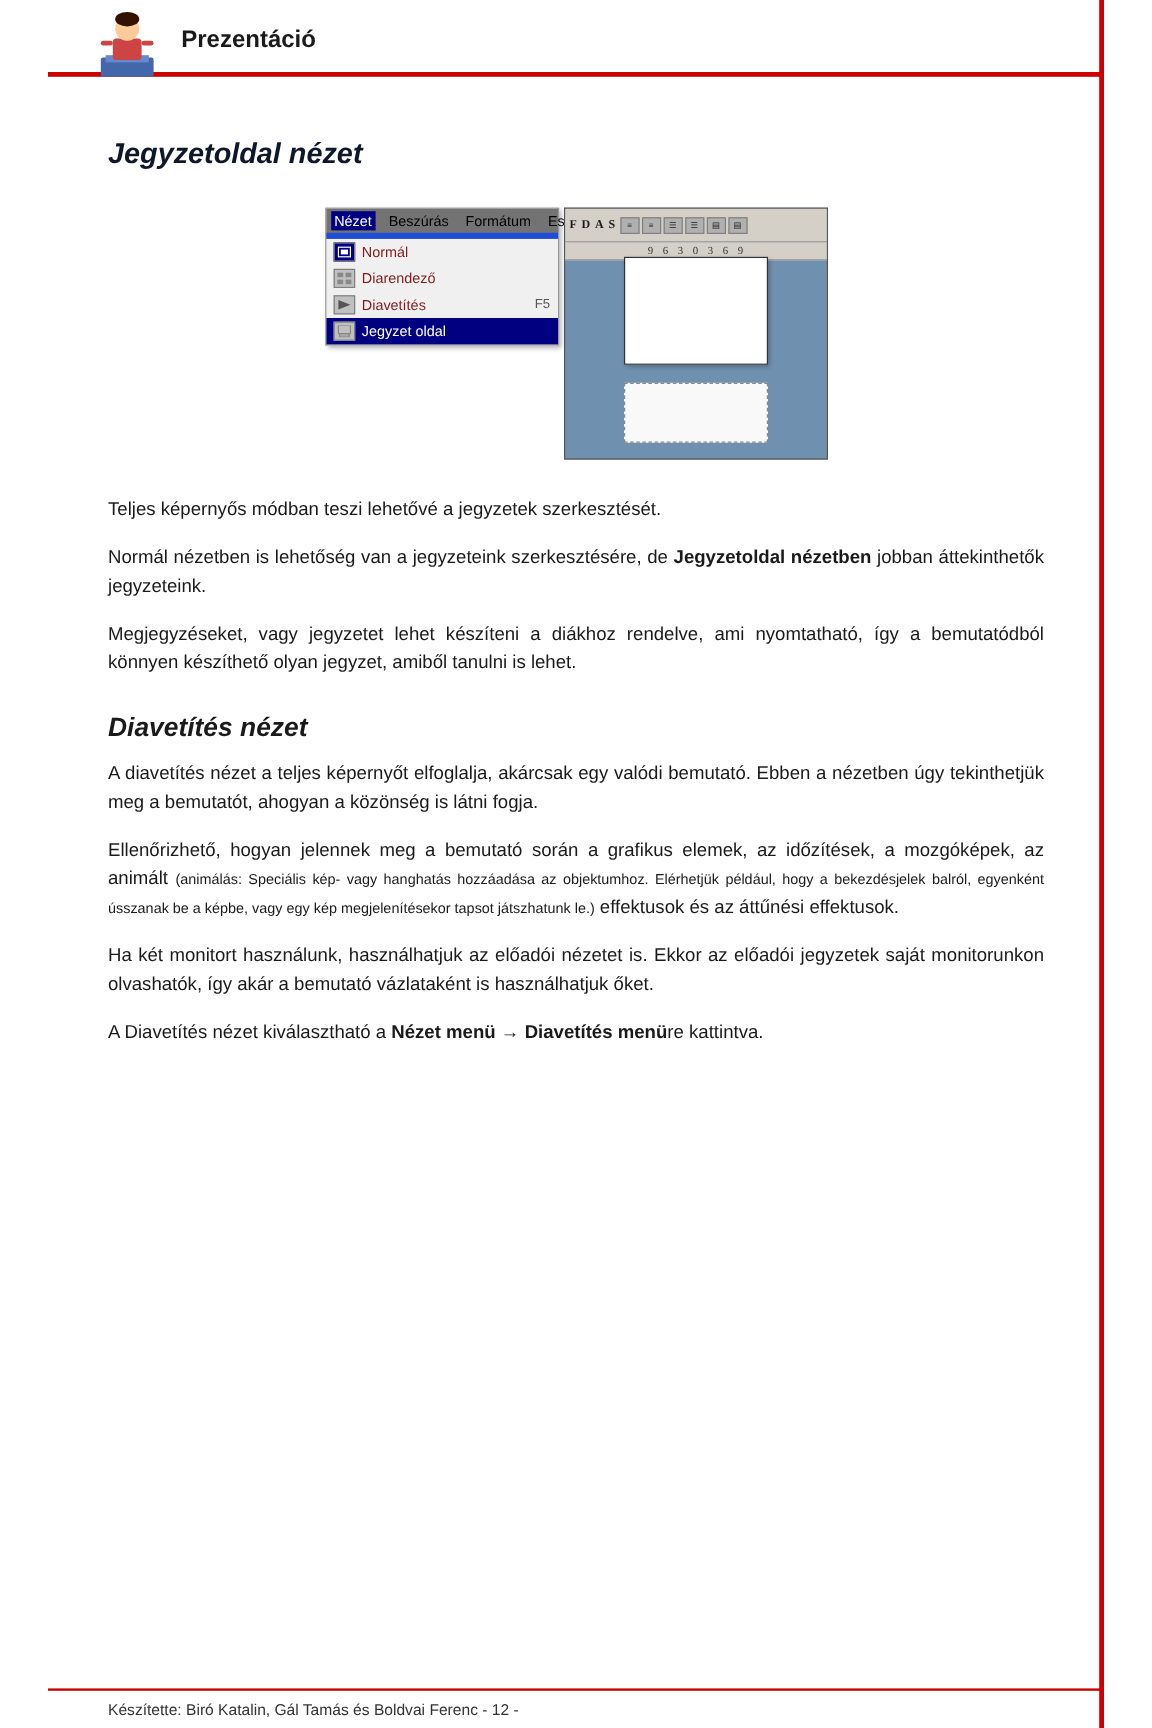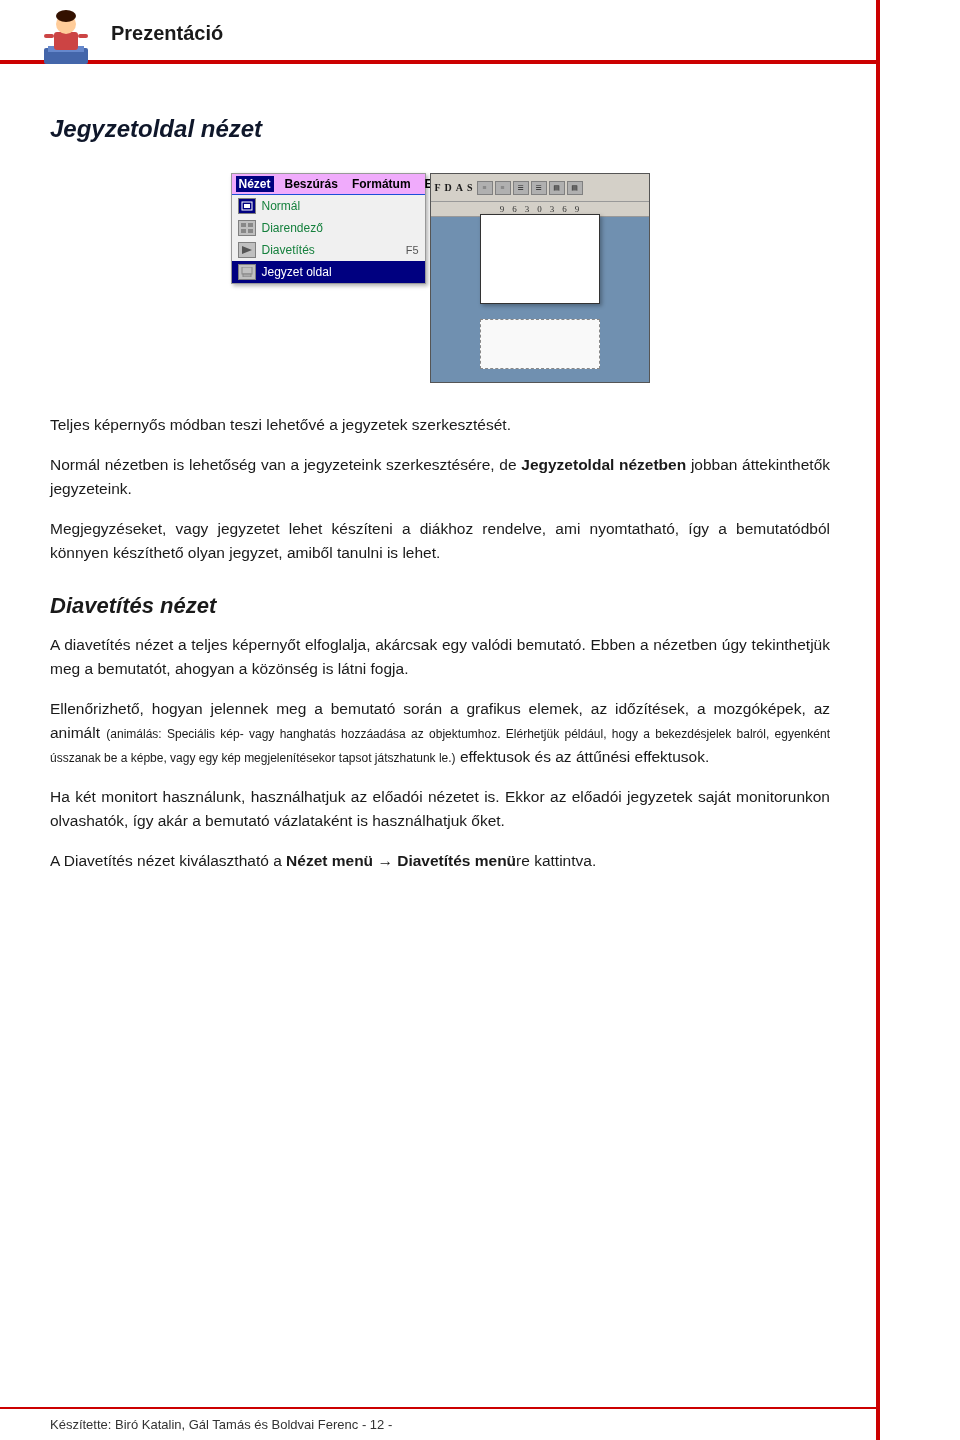--- a/index.html
+++ b/index.html
@@ -13,20 +13,21 @@
       position: relative;
     }
 
     .page-container {
       width: 880px;
       min-height: 1440px;
       padding: 0;
       position: relative;
       display: flex;
       flex-direction: column;
+      margin-left: 40px;
     }
 
     
     .top-red-line {
       width: 100%;
       height: 4px;
       background: #cc0000;
       position: absolute;
       top: 60px;
       left: 0;
@@ -101,25 +102,24 @@
       background: #f0f0f0;
       border: 1px solid #999;
       width: 195px;
       font-family: Arial, sans-serif;
       font-size: 12px;
       box-shadow: 2px 2px 4px rgba(0,0,0,0.3);
     }
 
     .menu-bar {
       display: flex;
-      background: #f0abfc;
-      border-bottom: 1px solid #1d4ed8;
+      background: #737373;
+      border-bottom: 5px solid #1d4ed8;
       padding: 2px 4px;
       gap: 8px;
-      font-weight: bold;
     }
 
     .menu-bar-item {
       font-size: 12px;
       color: #000;
       cursor: pointer;
       padding: 1px 3px;
     }
 
     .menu-bar-item.active {
@@ -155,21 +155,21 @@
       justify-content: center;
       flex-shrink: 0;
     }
 
     .menu-icon-box.blue {
       background: #000080;
     }
 
     .menu-item-text {
       font-size: 12px;
-      color: #15803d;
+      color: #7f1d1d;
       flex: 1;
     }
 
     .menu-item-shortcut {
       font-size: 11px;
       color: #555;
       margin-left: auto;
     }
 
     

